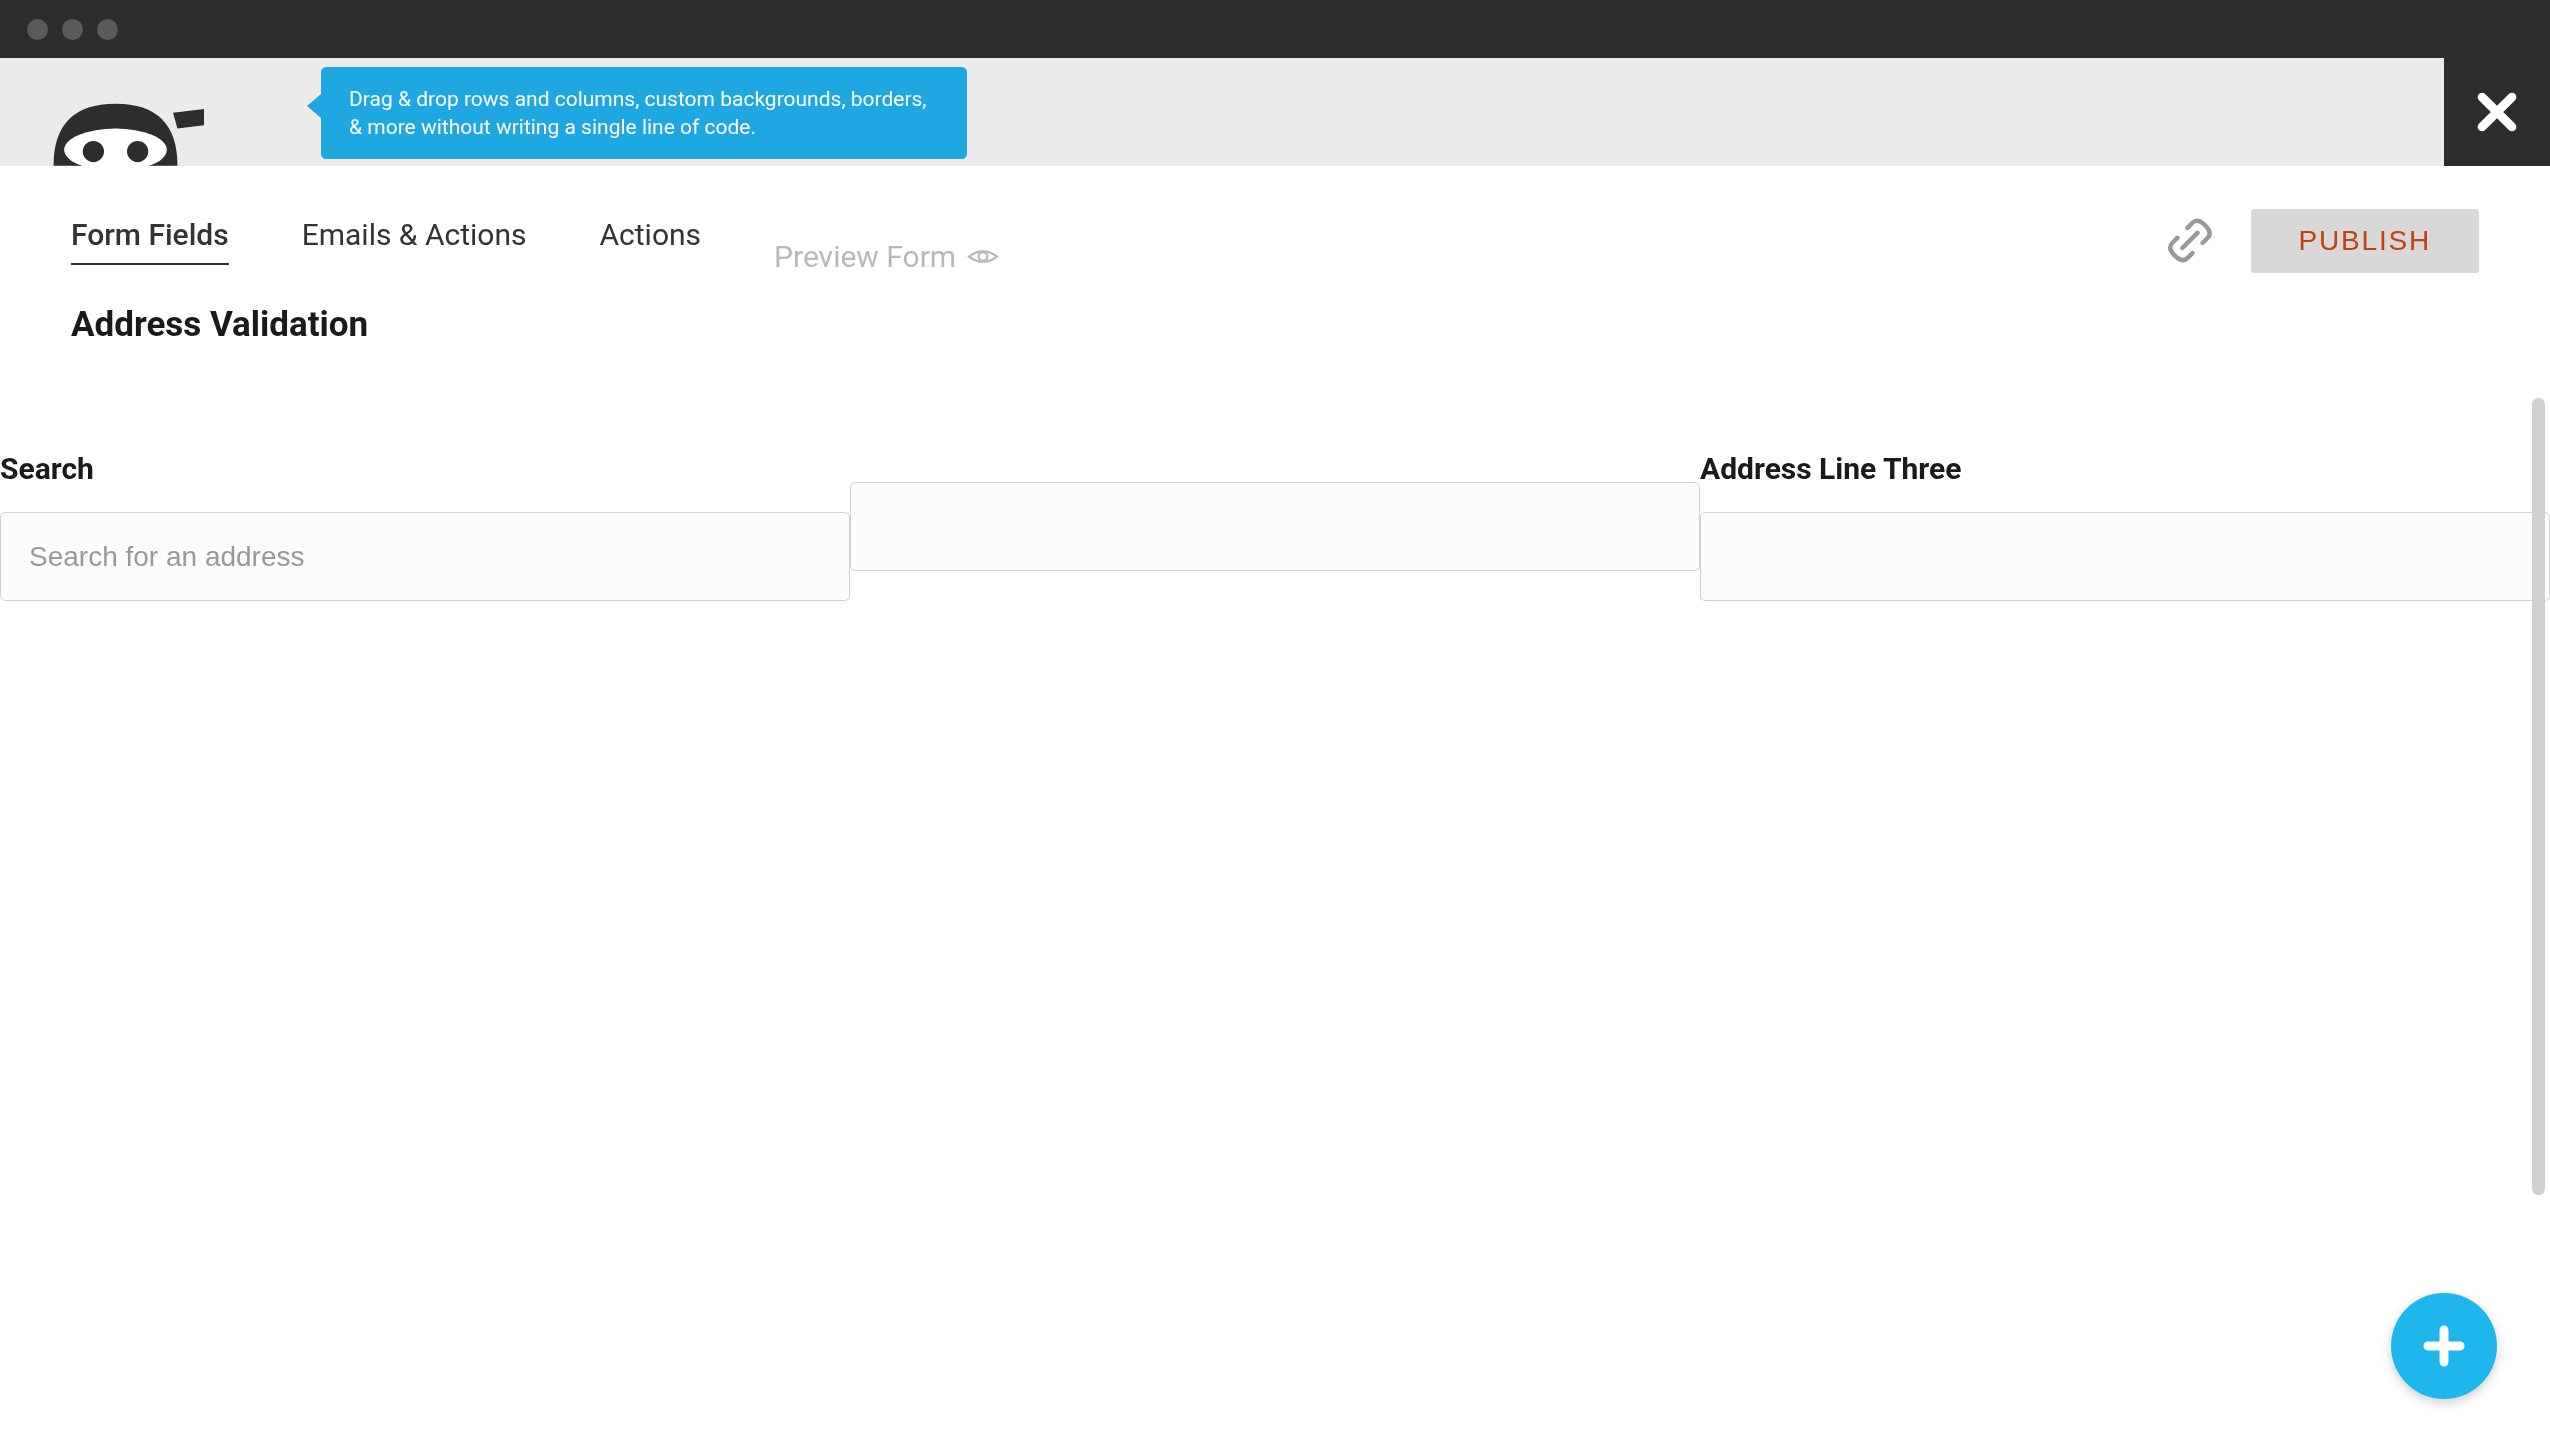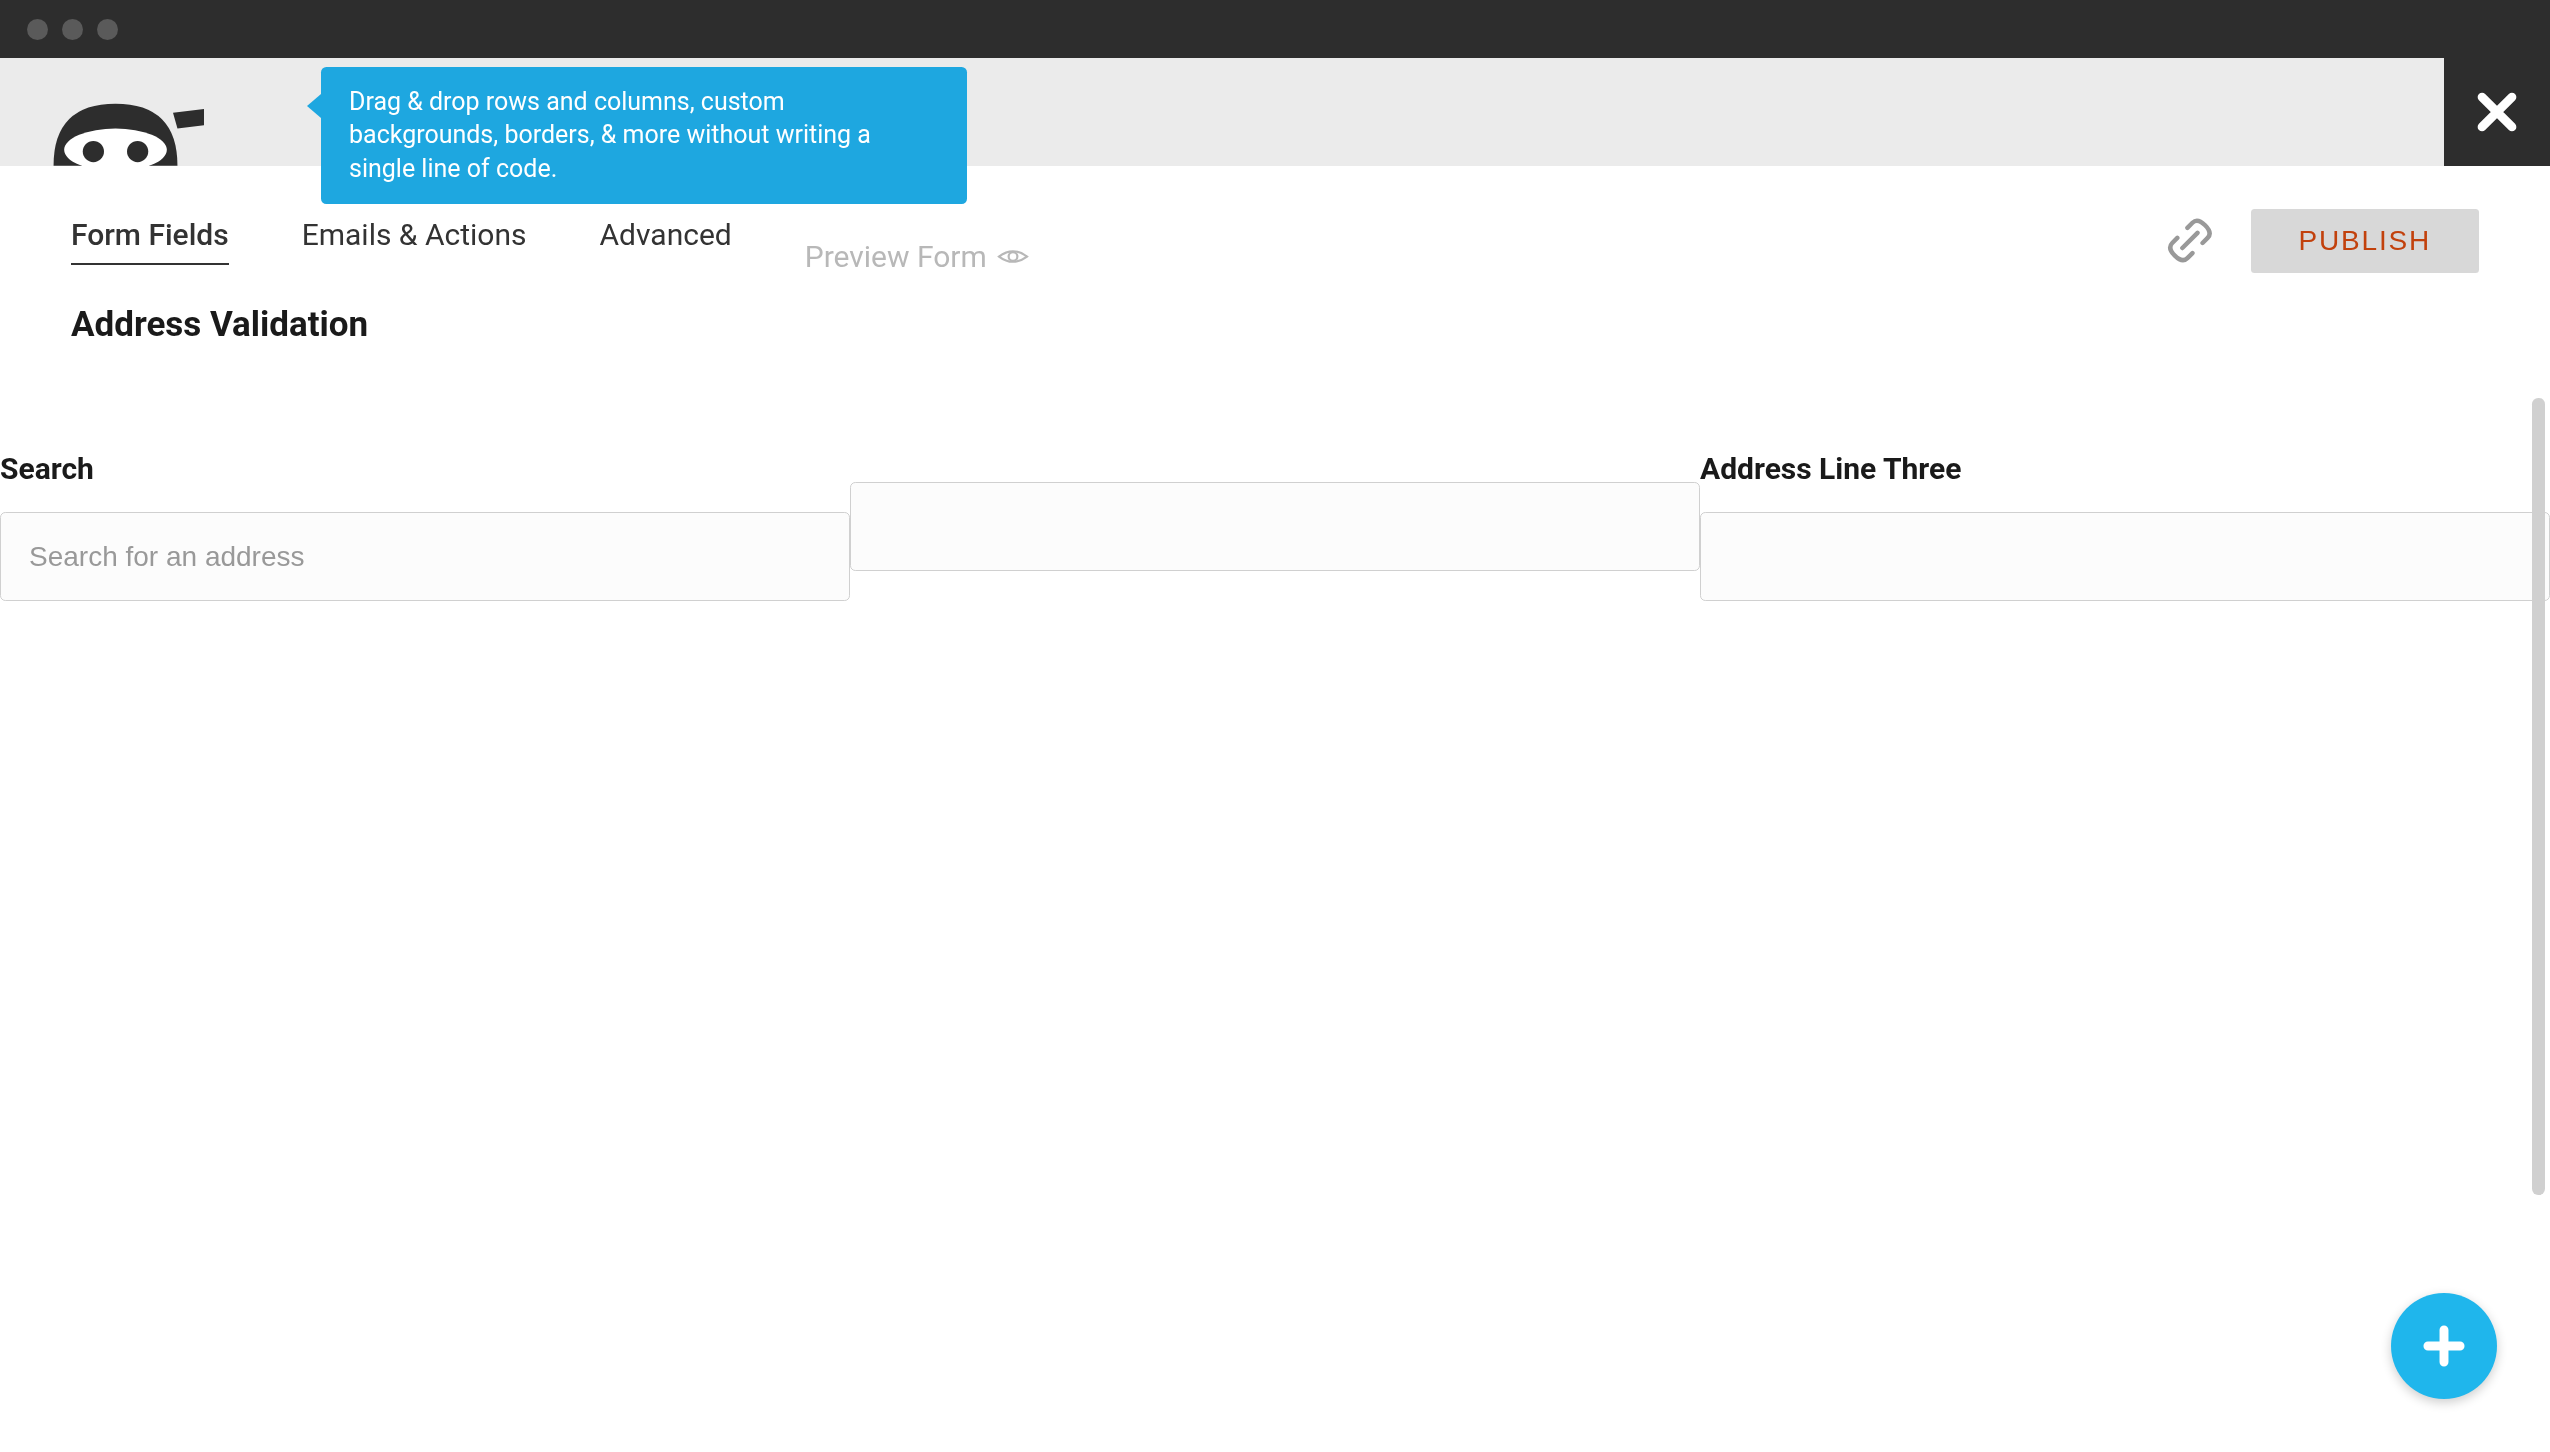--- a/index.html
+++ b/index.html
@@ -68,21 +68,21 @@
     }
     
     .tooltip {
       position: absolute;
       left: 321px;
       top: 67px;
       background: #1ea7e0;
       color: #fff;
       padding: 17.7px 28px;
       border-radius: 5.3px;
-      font-size: 25px;
+      font-size: 21px;
       line-height: 1.35;
       max-width: 646px;
       z-index: 10;
     }
     
     .tooltip::before {
       content: '';
       position: absolute;
       left: -14px;
       top: 26.6px;
@@ -256,21 +256,21 @@
 
 <div class="nav-row">
   <div class="nav-tabs">
     <div class="nav-tab active">
       <span>Form Fields</span>
     </div>
     <div class="nav-tab">
       <span>Emails &amp; Actions</span>
     </div>
     <div class="nav-tab">
-      <span>Advanced</span>
+      <span>Actions</span>
     </div>
     <div class="nav-tab disabled">
       <span>Preview Form</span>
       <span class="eye-icon">
         <svg width="32" height="21" viewBox="0 0 36 24">
           <path d="M 2 12 Q 18 0 34 12 Q 18 24 2 12 Z" fill="none" stroke="#b8b8b8" stroke-width="2.5"></path>
           <circle cx="18" cy="12" r="5" fill="none" stroke="#b8b8b8" stroke-width="2.5"></circle>
         </svg>
       </span>
     </div>

